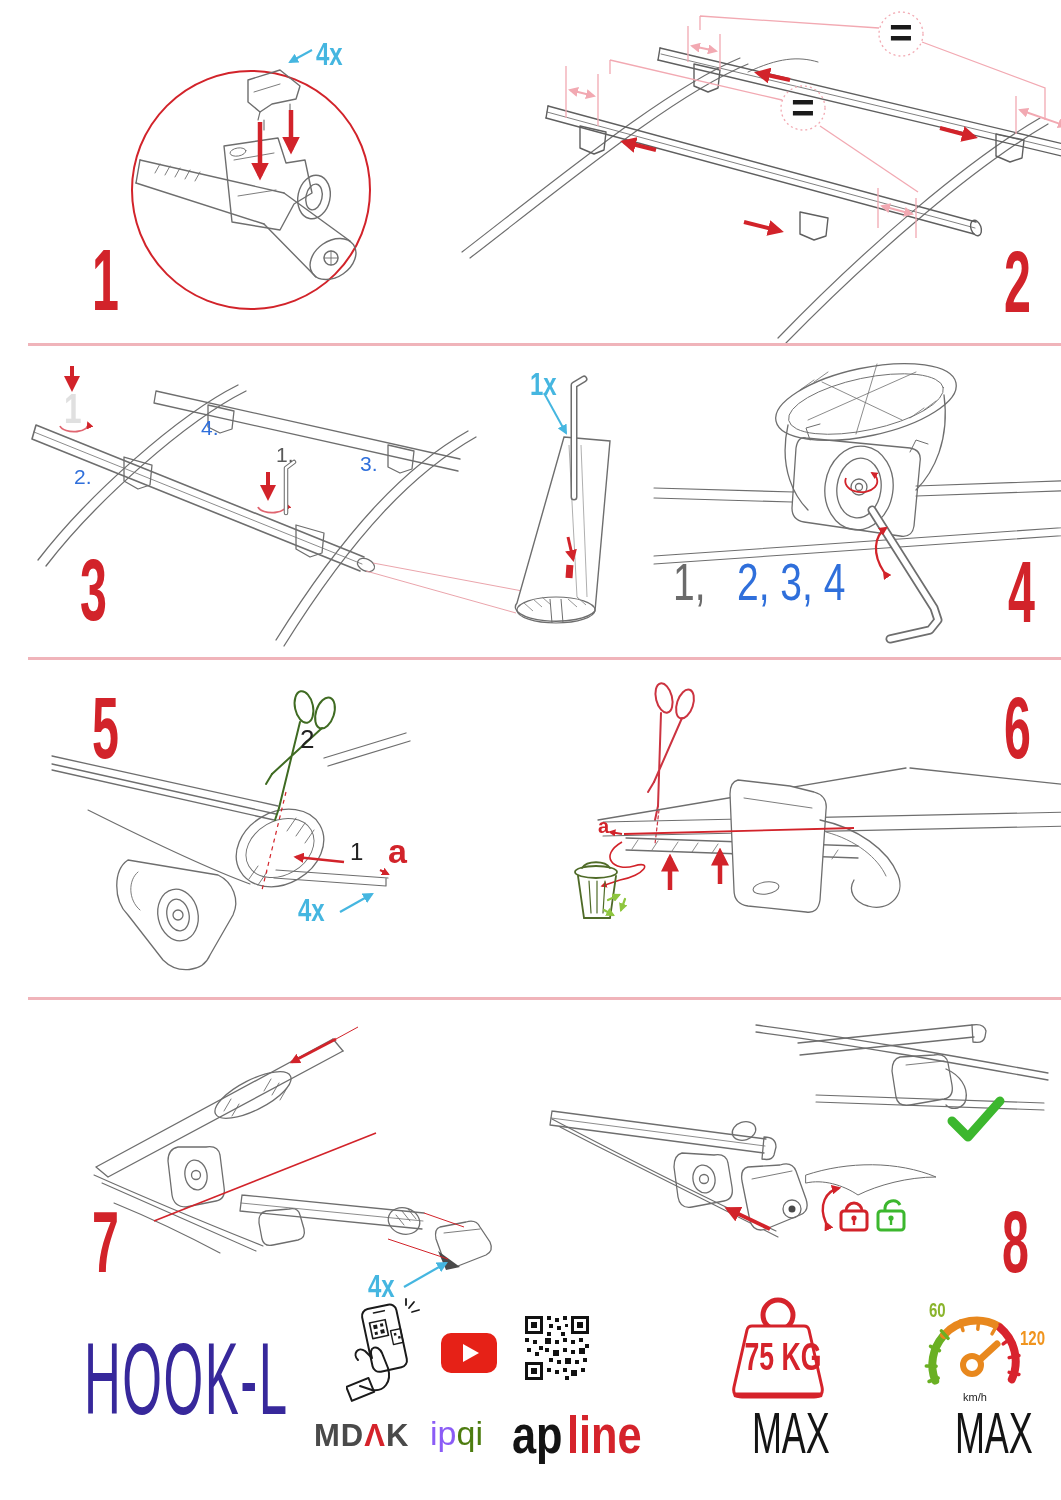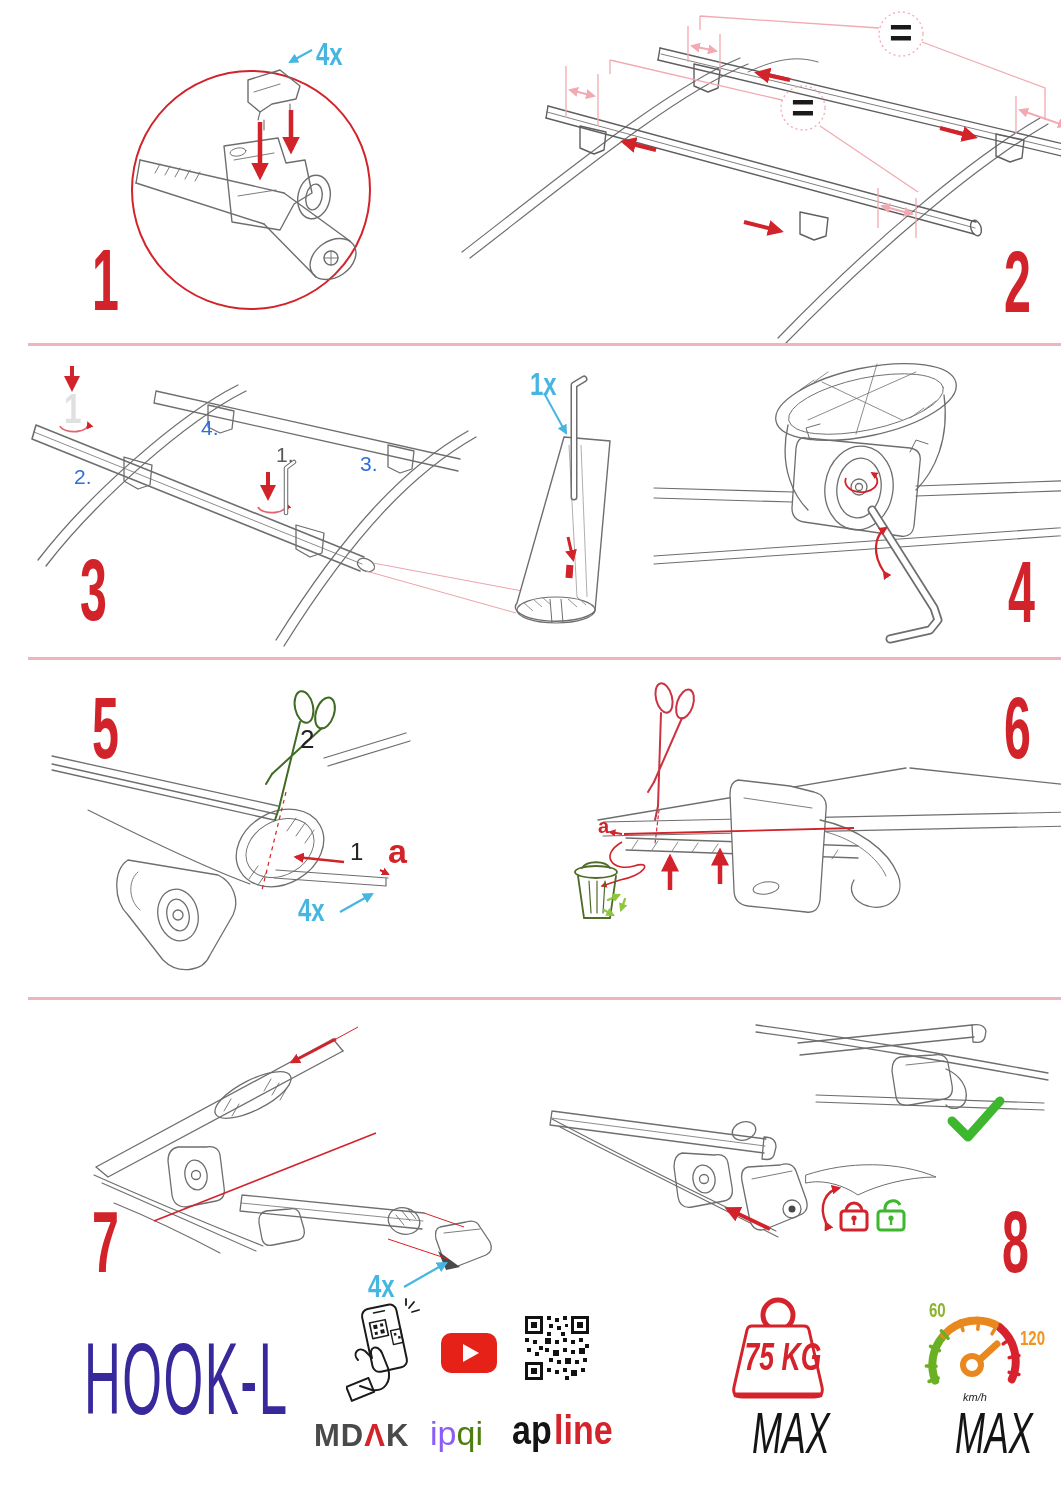--- a/index.html
+++ b/index.html
@@ -10,21 +10,21 @@
   
   .cond{display:inline-block;transform-origin:left top;white-space:nowrap;}
   .cx50{transform:scaleX(.50);} .cx55{transform:scaleX(.55);} .cx62{transform:scaleX(.62);}
   .cx70{transform:scaleX(.70);} .cx75{transform:scaleX(.75);} .cx80{transform:scaleX(.80);} .cx85{transform:scaleX(.85);}
   .stepnum{font-size:88px;line-height:1;font-weight:700;color:#d2232a;letter-spacing:1px;}
   .qty{font-size:32px;line-height:1;font-weight:700;color:#45b6e0;}
   .bluelab{font-size:21px;line-height:1;font-weight:400;color:#2f6fdb;}
   .graylab{font-size:21px;line-height:1;font-weight:400;color:#5a5a5a;}
   .eq{font-size:40px;line-height:44px;font-weight:700;color:#1a1a1a;width:30px;text-align:center;}
   .divider{position:absolute;left:0;width:1061px;height:3px;background:#f0b4ba;}
-  .ctr{text-align:center;font-style:italic;}
+  .ctr{text-align:center;}
 </style>
 </head>
 <body>
 
 <div id="page">
 
   <div class="divider" style="top:343px"></div>
   <div class="divider" style="top:657px"></div>
   <div class="divider" style="top:997px"></div>
 
@@ -205,20 +205,24 @@
       <path d="M6,148 L146,152 M6,158 L144,162 M268,146 L438,140 M268,156 L438,150" stroke-width="1.1"></path>
       <path d="M6,216 C 150,206 300,196 438,186 M6,224 C 150,214 300,204 438,194" stroke-width="1.1"></path>
     </g>
     <g>
       <path d="M224,170 L286,268 L290,280 L282,290 L242,299" stroke="#6e6e6e" stroke-width="9" fill="none" stroke-linecap="round" stroke-linejoin="round"></path>
       <path d="M224,170 L286,268 L290,280 L282,290 L242,299" stroke="#ffffff" stroke-width="5.5" fill="none" stroke-linecap="round" stroke-linejoin="round"></path>
     </g>
     <path d="M236,232 C 224,214 226,196 238,188" stroke="#d2232a" stroke-width="2.2" fill="none" marker-start="url(#r4)" marker-end="url(#r4)"></path>
     <path d="M198,138 a16,11 0 1 0 26,-5" stroke="#d2232a" stroke-width="1.8" fill="none" marker-end="url(#r4)"></path>
   </svg>
+  <span class="abs" style="left:645px;top:556px;font-size:52px;line-height:1;font-weight:400">
+    <span class="cond cx75" style="color:#6b6b6b">1,</span>
+    <span class="cond cx75" style="color:#2f6fdb;margin-left:6px">2, 3, 4</span>
+  </span>
   <span class="abs stepnum cond cx55" style="left:980px;top:548px">4</span>
 
   <svg class="abs" style="left:0;top:660px" width="530" height="337" viewBox="0 0 530 337">
     <defs>
       <marker id="r5" markerWidth="4" markerHeight="4" refX="3" refY="2" orient="auto">
         <path d="M0,0 L4,2 L0,4 Z" fill="#d2232a"></path>
         </marker>
       <marker id="c5" markerWidth="5" markerHeight="5" refX="4" refY="2.5" orient="auto">
         <path d="M0,0 L5,2.5 L0,5 Z" fill="#45b6e0"></path>
         </marker>
@@ -469,21 +473,21 @@
         <rect x="30" y="54" width="4" height="4"></rect>
         <rect x="38" y="52" width="4" height="4"></rect>
       <rect x="46" y="54" width="6" height="6"></rect>
         <rect x="56" y="52" width="4" height="4"></rect>
         <rect x="40" y="60" width="4" height="4"></rect>
     </g>
   </svg>
 
   <span class="abs" style="left:286px;top:1420px;font-size:31px;line-height:1;font-weight:700;letter-spacing:1px"><span style="color:#4a4a4a">MD</span><span style="color:#d5232b">Λ</span><span style="color:#4a4a4a">K</span></span>
   <span class="abs" style="left:402px;top:1416px;font-size:34px;line-height:1;font-weight:400"><span style="color:#8b5cf6">ip</span><span style="color:#4d7c0f">qi</span></span>
-  <span class="abs" style="left:484px;top:1410px;font-size:40px;line-height:1;font-weight:700"><span class="cond cx85" style="color:#141414">ap</span><span class="cond cx85" style="color:#d5232b;margin-left:-5px">line</span></span>
+  <span class="abs" style="left:484px;top:1410px;font-size:51px;line-height:1;font-weight:700"><span class="cond cx85" style="color:#141414">ap</span><span class="cond cx85" style="color:#d5232b;margin-left:-5px">line</span></span>
 
   <svg class="abs" style="left:683px;top:1292px" width="135" height="118" viewBox="0 0 135 118">
     <circle cx="67" cy="23" r="15" stroke="#d5232b" stroke-width="5" fill="none"></circle>
     <path d="M41,34 L93,34 Q97,34 98,38 L111,95 Q113,105 103,105 L31,105 Q21,105 23,95 L36,38 Q37,34 41,34 Z" fill="#ffffff" stroke="#d5232b" stroke-width="3"></path>
     <path d="M25,103 L109,103" stroke="#d5232b" stroke-width="5" stroke-linecap="round"></path>
   </svg>
   <span class="abs ctr" style="left:700px;top:1338px;width:100px;font-size:38px;line-height:1;font-weight:700;color:#d5232b"><span class="cond cx70" style="transform-origin:center top">75 KG</span></span>
   <span class="abs ctr" style="left:700px;top:1404px;width:100px;font-size:58px;line-height:1;font-weight:400;color:#141414"><span class="cond cx62" style="transform-origin:center top">MAX</span></span>
 
   <svg class="abs" style="left:888px;top:1296px" width="118" height="108" viewBox="0 0 118 108">

